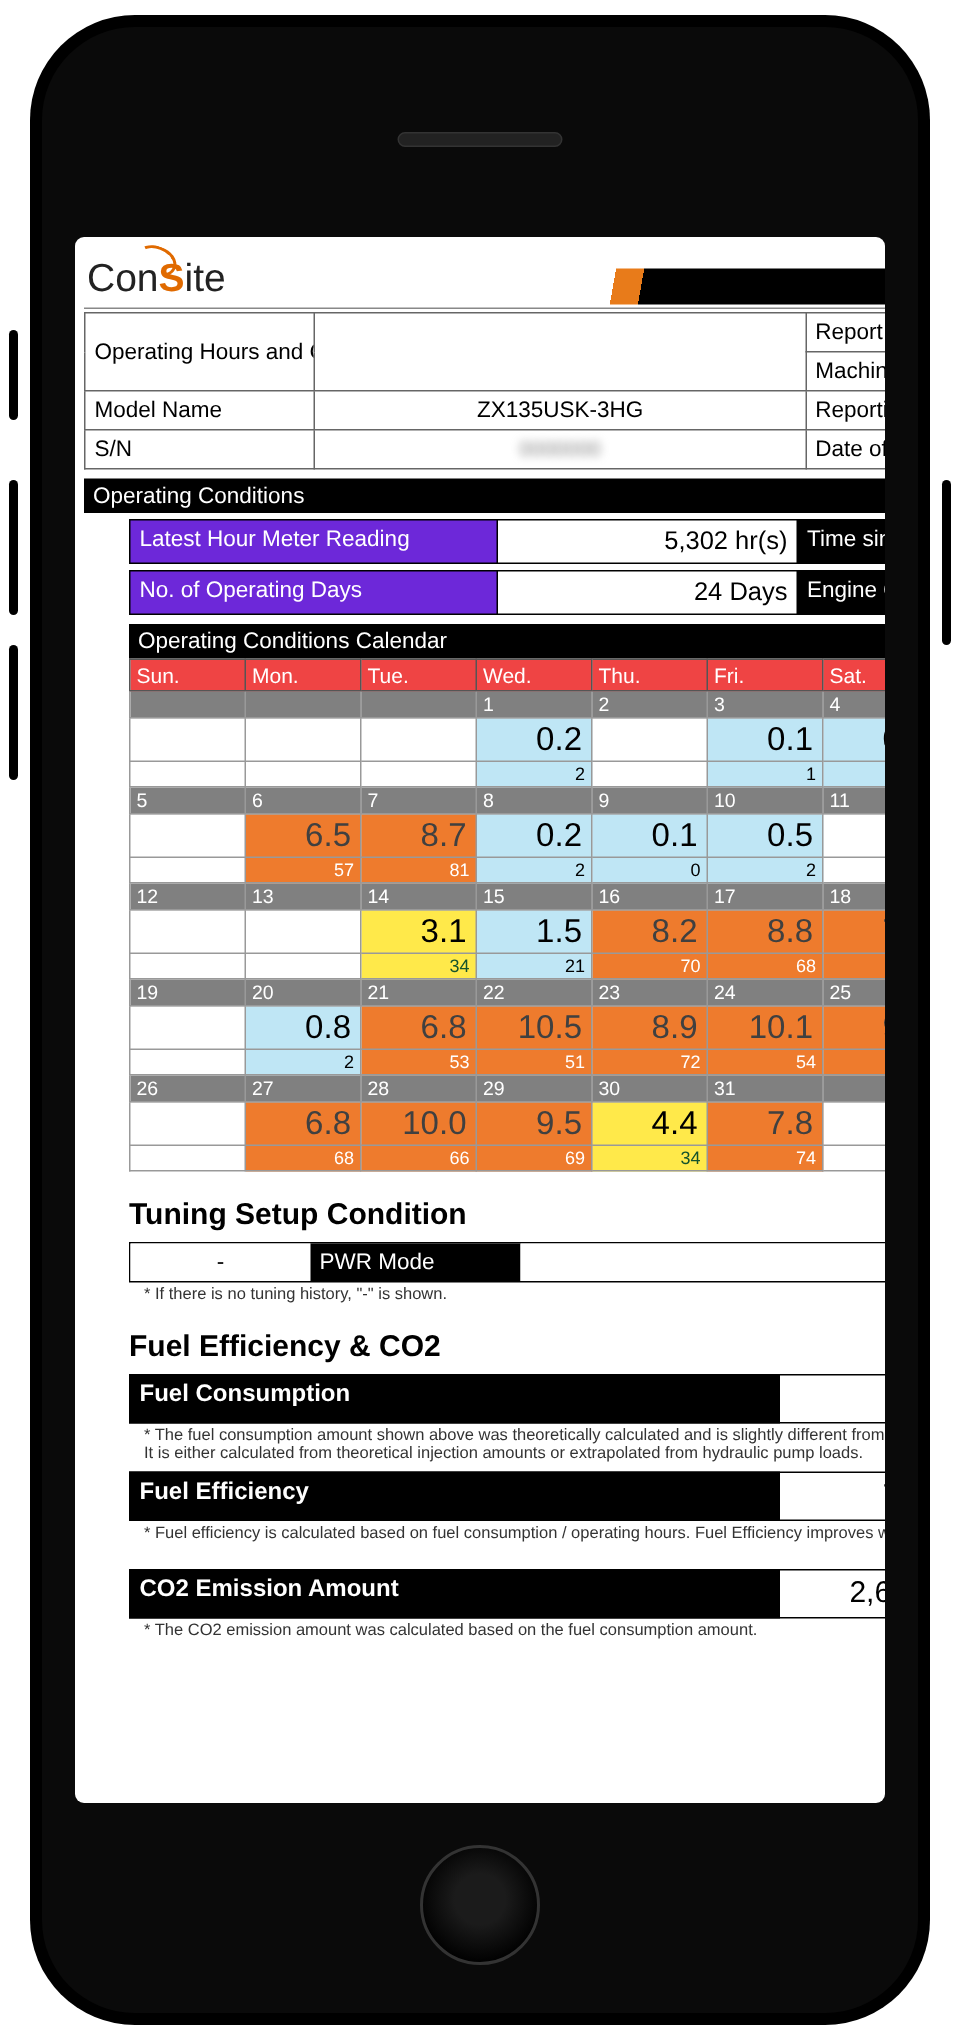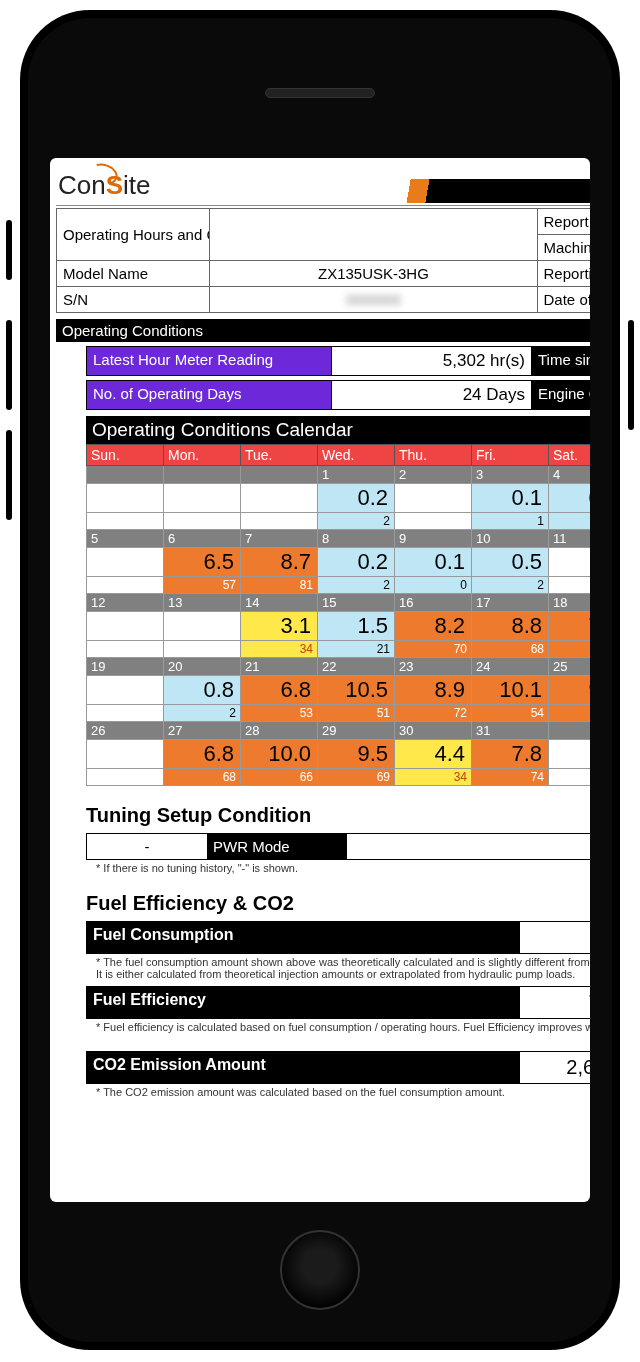--- a/index.html
+++ b/index.html
@@ -67,33 +67,33 @@
   .blackbar { background:#000; color:#fff; font-size:15px; padding:3px 6px; margin-top:6px; }
 
   
   .kv { display:flex; margin:4px 0 0 30px; }
   .kv .k { background:#6d28d9; color:#fff; padding:4px 6px; width:246px; font-size:15px; border:1px solid #000;}
   .kv .v { background:#fff; color:#000; padding:4px 6px; flex:0 0 200px; font-size:17px; text-align:right; border:1px solid #000; border-left:none;}
   .kv .extra { background:#000; color:#fff; padding:4px 6px; font-size:15px; flex:1; border:1px solid #000; border-left:none; overflow:hidden;}
 
   
   .cal-wrap { margin:6px 0 0 30px; width:540px; }
-  .cal-title { background:#000; color:#fff; font-size:19px; padding:3px 6px; }
+  .cal-title { background:#000; color:#fff; font-size:15px; padding:3px 6px; }
   table.cal { border-collapse:collapse; width:100%; table-layout:fixed; }
   table.cal th { background:#ef4444; color:#fff; font-weight:normal; font-size:14px; border:1px solid #555; padding:2px 4px; text-align:left;}
   .daynum { background:#808080; color:#fff; font-size:13px; padding:1px 4px; border:1px solid #999; height:18px;}
   .valcell { font-size:22px; text-align:right; padding:0 6px; border:1px solid #999; height:28px; line-height:28px;}
   .subcell { font-size:12px; text-align:right; padding:0 4px; border:1px solid #999; border-top:1px dotted #666; height:16px; line-height:16px;}
   .c-none   { background:#fff; color:#000;}
   .c-blue   { background:#bfe6f5; color:#000;}
-  .c-orange { background:#ee7b2d; color:#000000;}
+  .c-orange { background:#ee7b2d; color:#404040;}
   .c-yellow { background:#ffe94a; color:#000;}
   .c-orange .subcell, .c-orange.subcell { color:#fff;}
   .subcell.c-orange { color:#fff;}
-  .subcell.c-yellow { color:#c2410c;}
+  .subcell.c-yellow { color:#14532d;}
   .subcell.c-blue   { color:#000;}
 
   
   .section-title { font-size:20px; font-weight:bold; margin:18px 0 6px 30px; color:#000;}
   .tuning-row { display:flex; margin:0 0 0 30px; border:1px solid #000;}
   .tuning-row > div { padding:4px 6px; font-size:15px;}
   .tuning-row .blk { background:#000; color:#fff; }
   .tuning-row .wht { background:#fff; color:#000; text-align:center;}
   .foot { font-size:11px; color:#333; margin:2px 0 0 40px; max-width:520px;}
 

